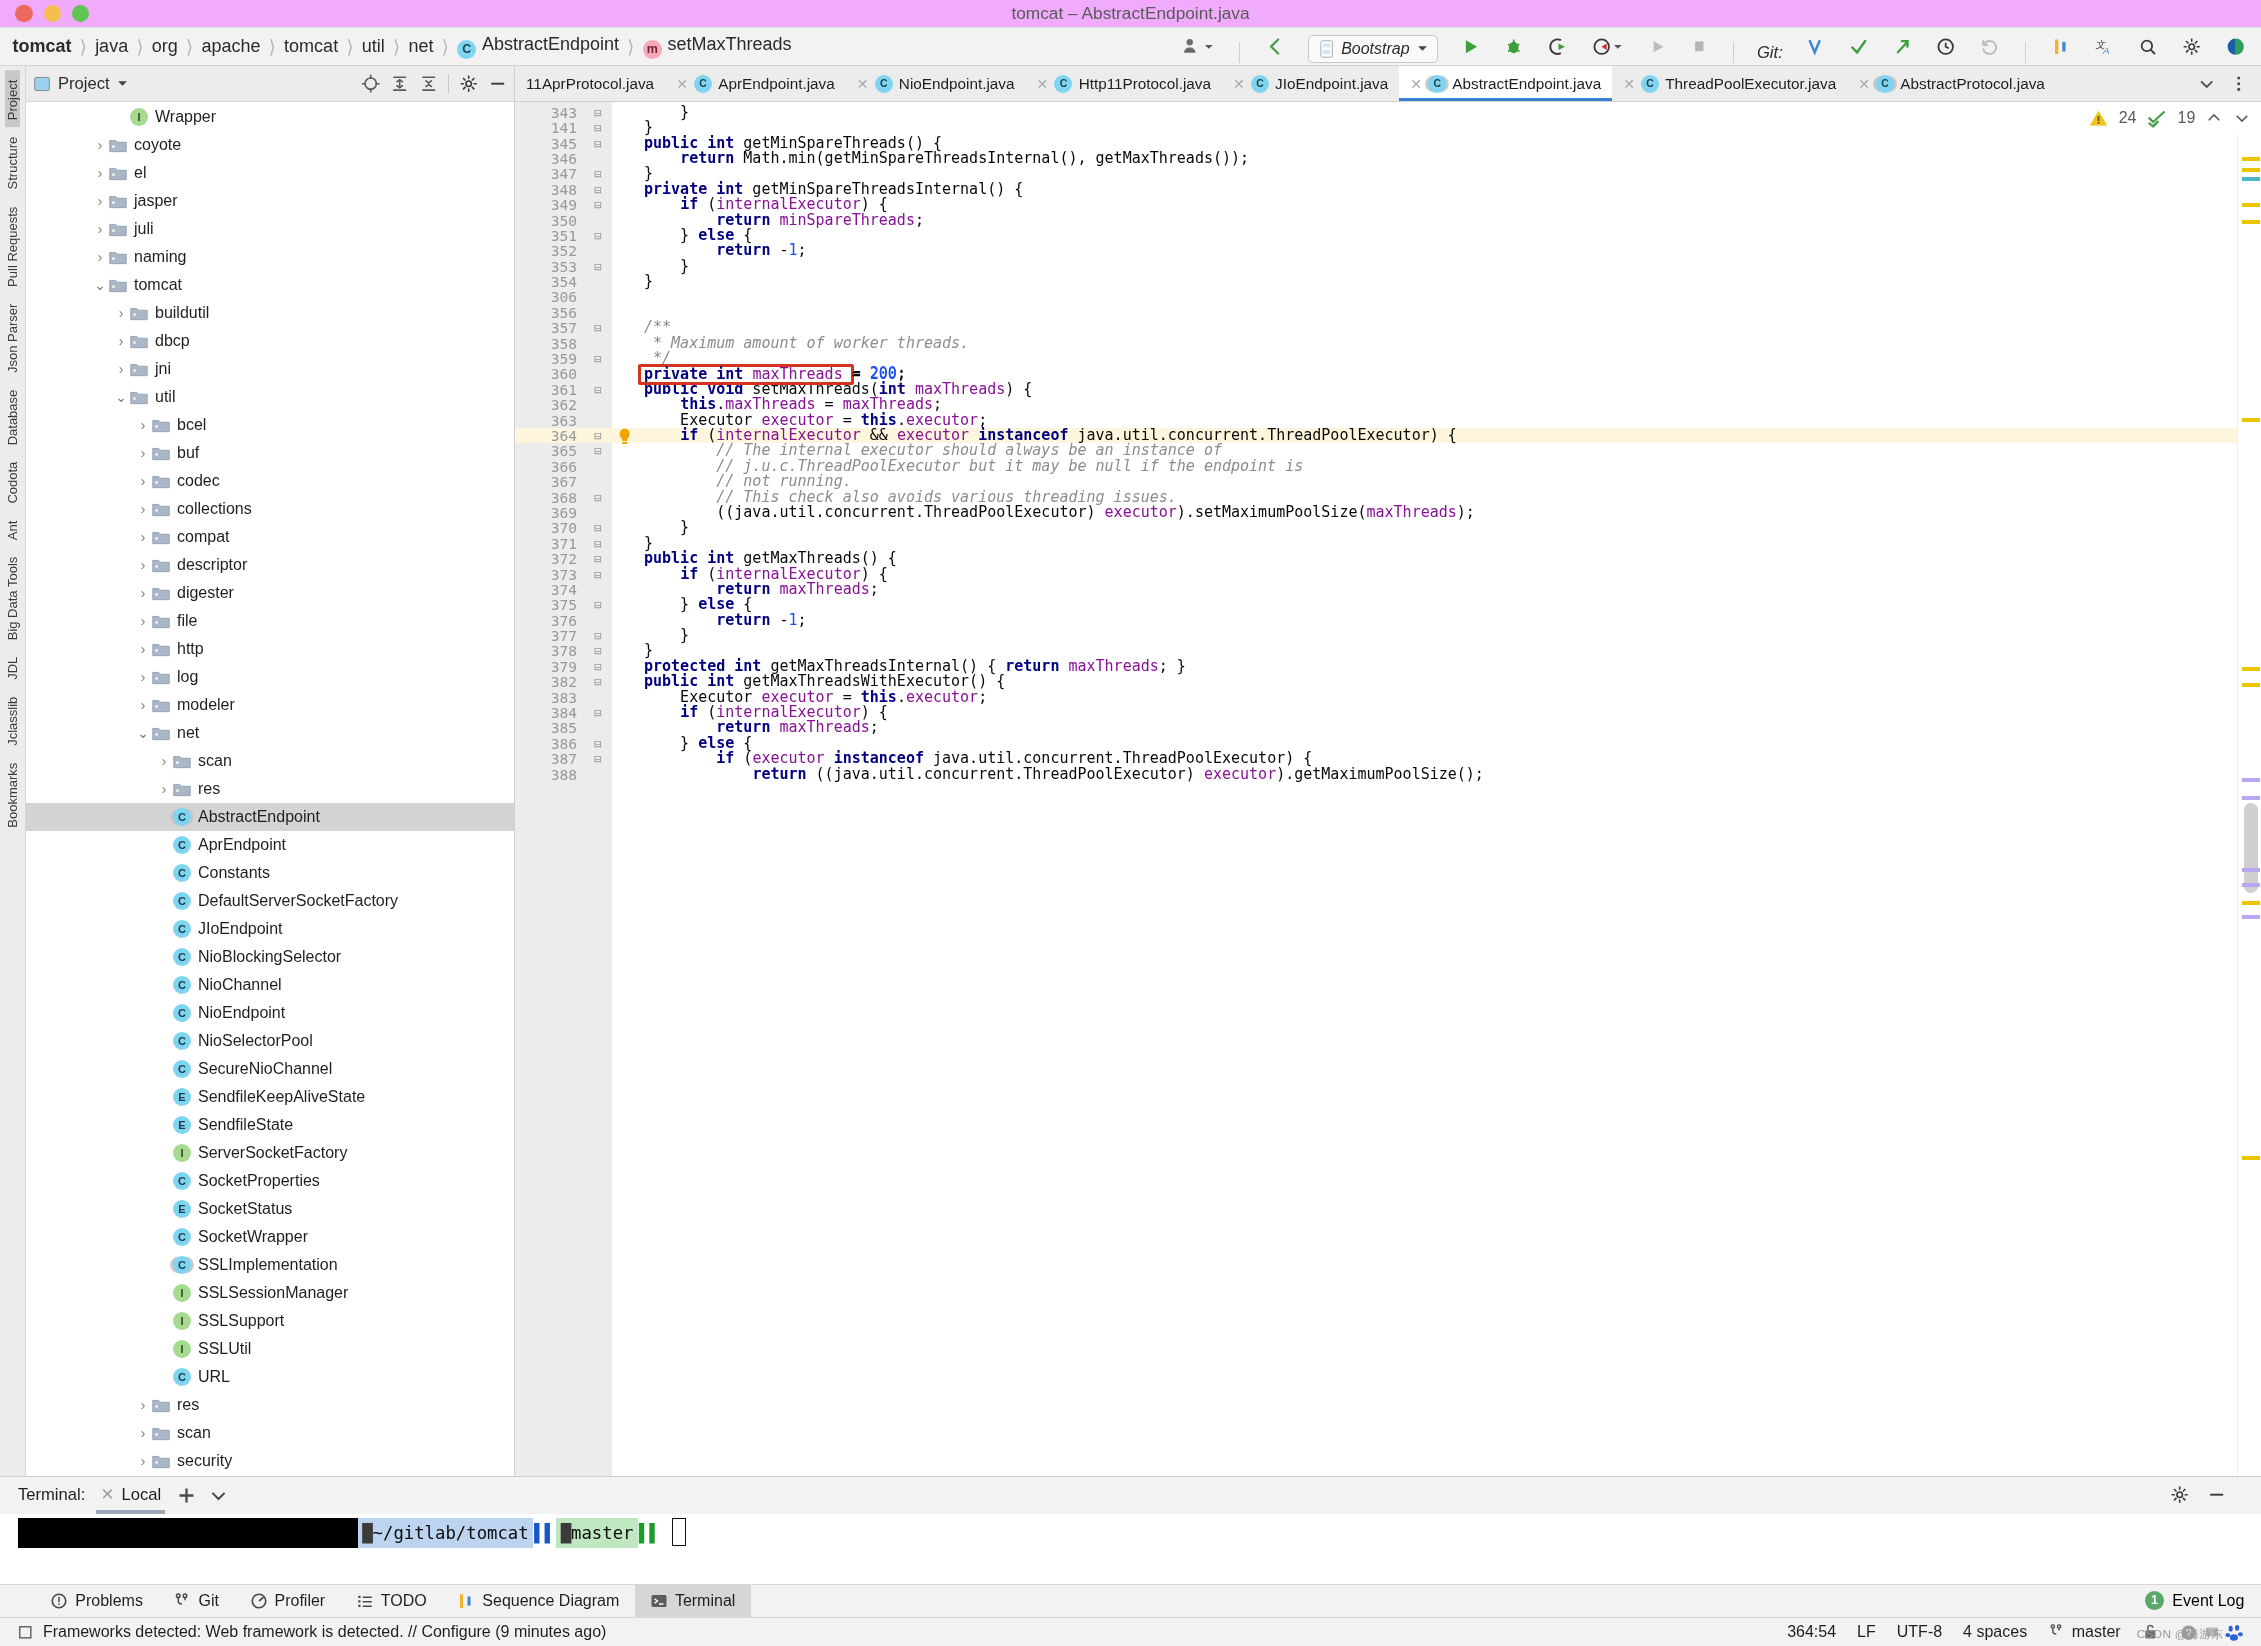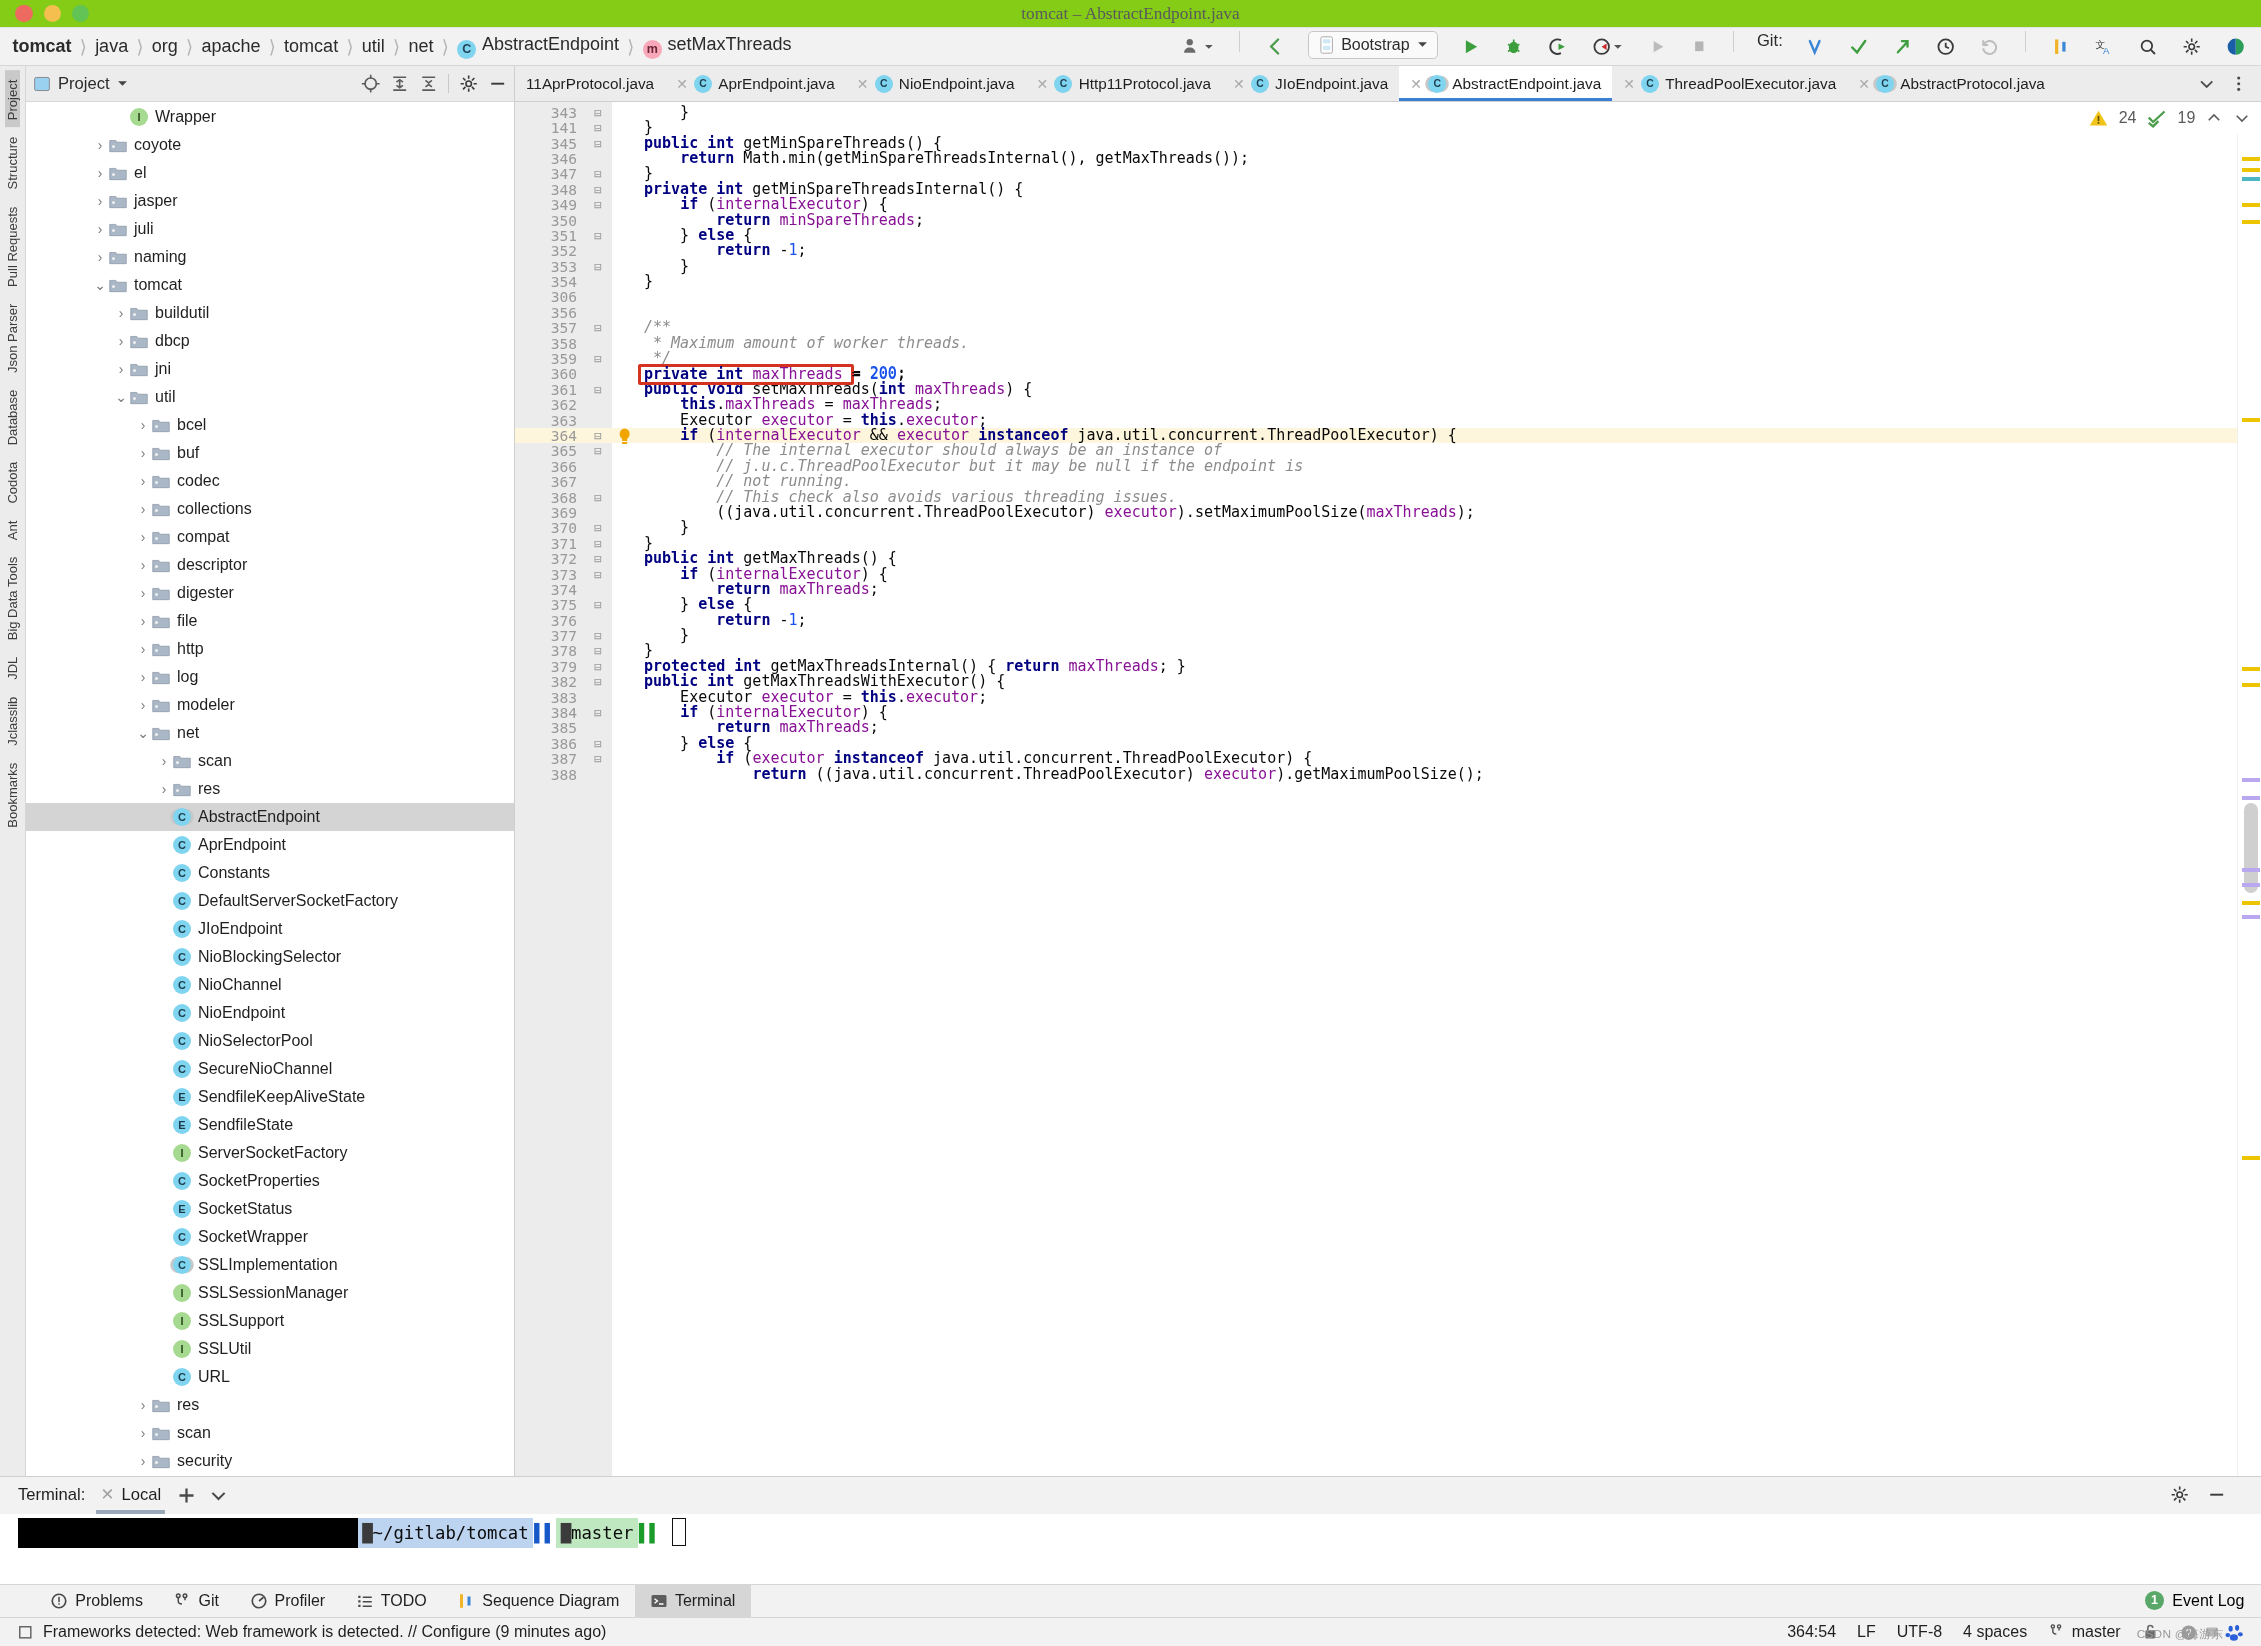--- a/index.html
+++ b/index.html
@@ -7,24 +7,23 @@
     width: 2261px; height: 1647px;
     font-family: "Liberation Sans", sans-serif;
     background: #f2f2f2;
     overflow: hidden;
     -webkit-font-smoothing: antialiased;
   }
   .app { width: 2261px; height: 1647px; display: flex; flex-direction: column; background: #f2f2f2; }
 
   
   .titlebar {
-    height: 28px; background: #84cc16; position: relative;
+    height: 28px; background: #f0abfc; position: relative;
     display: flex; align-items: center; flex: 0 0 28px;
     border-bottom: 0.7px solid #e2e2e2;
-    font-family: Liberation Serif, serif;
   }
   .traffic { display: flex; gap: 11px; padding-left: 15.3px; align-items: center; }
   .dot { width: 17.3px; height: 17.3px; border-radius: 50%; }
   .dot.red { background: #ec6a5f; }
   .dot.yellow { background: #f4bf4f; }
   .dot.green { background: #61c454; }
   .win-title {
     position: absolute; left: 0; right: 0; text-align: center;
     font-size: 17.3px; color: #5a5a5a;
   }
@@ -41,21 +40,21 @@
   .cls-badge {
     display: inline-block; width: 19.4px; height: 19.4px; border-radius: 50%;
     background: #7fd4ef; color: #22455a; font-size: 12.5px; line-height: 19.4px;
     text-align: center; font-weight: bold; margin-right: 5.5px; vertical-align: -2.8px;
   }
   .m-badge {
     display: inline-block; width: 19.4px; height: 19.4px; border-radius: 50%;
     background: #f8a8b8; color: #6a2634; font-size: 12.5px; line-height: 19.4px;
     text-align: center; font-weight: bold; margin-right: 5.5px; vertical-align: -2.8px;
   }
-  .toolbar-right { margin-left: auto; display: flex; align-items: flex-start; gap: 12px; }
+  .toolbar-right { margin-left: auto; display: flex; align-items: flex-end; gap: 12px; font-style: italic; }
   .tb-item { display: flex; align-items: center; justify-content: center; height: 32px; padding: 0 6.2px; cursor: default; }
   .tb-sep { width: 0.7px; height: 21px; background: #cfcfcf; margin: 0 7px; }
   .run-config {
     display: flex; align-items: center; gap: 7px;
     border: 0.7px solid #c6c6c6; border-radius: 4.9px; background: #fafafa;
     height: 28px; padding: 0 9.7px; font-size: 16px; color: #2b2b2b; margin: 0 4.2px;
   }
   .git-label { font-size: 16.6px; color: #2b2b2b; padding: 0 4.2px; }
 
   

